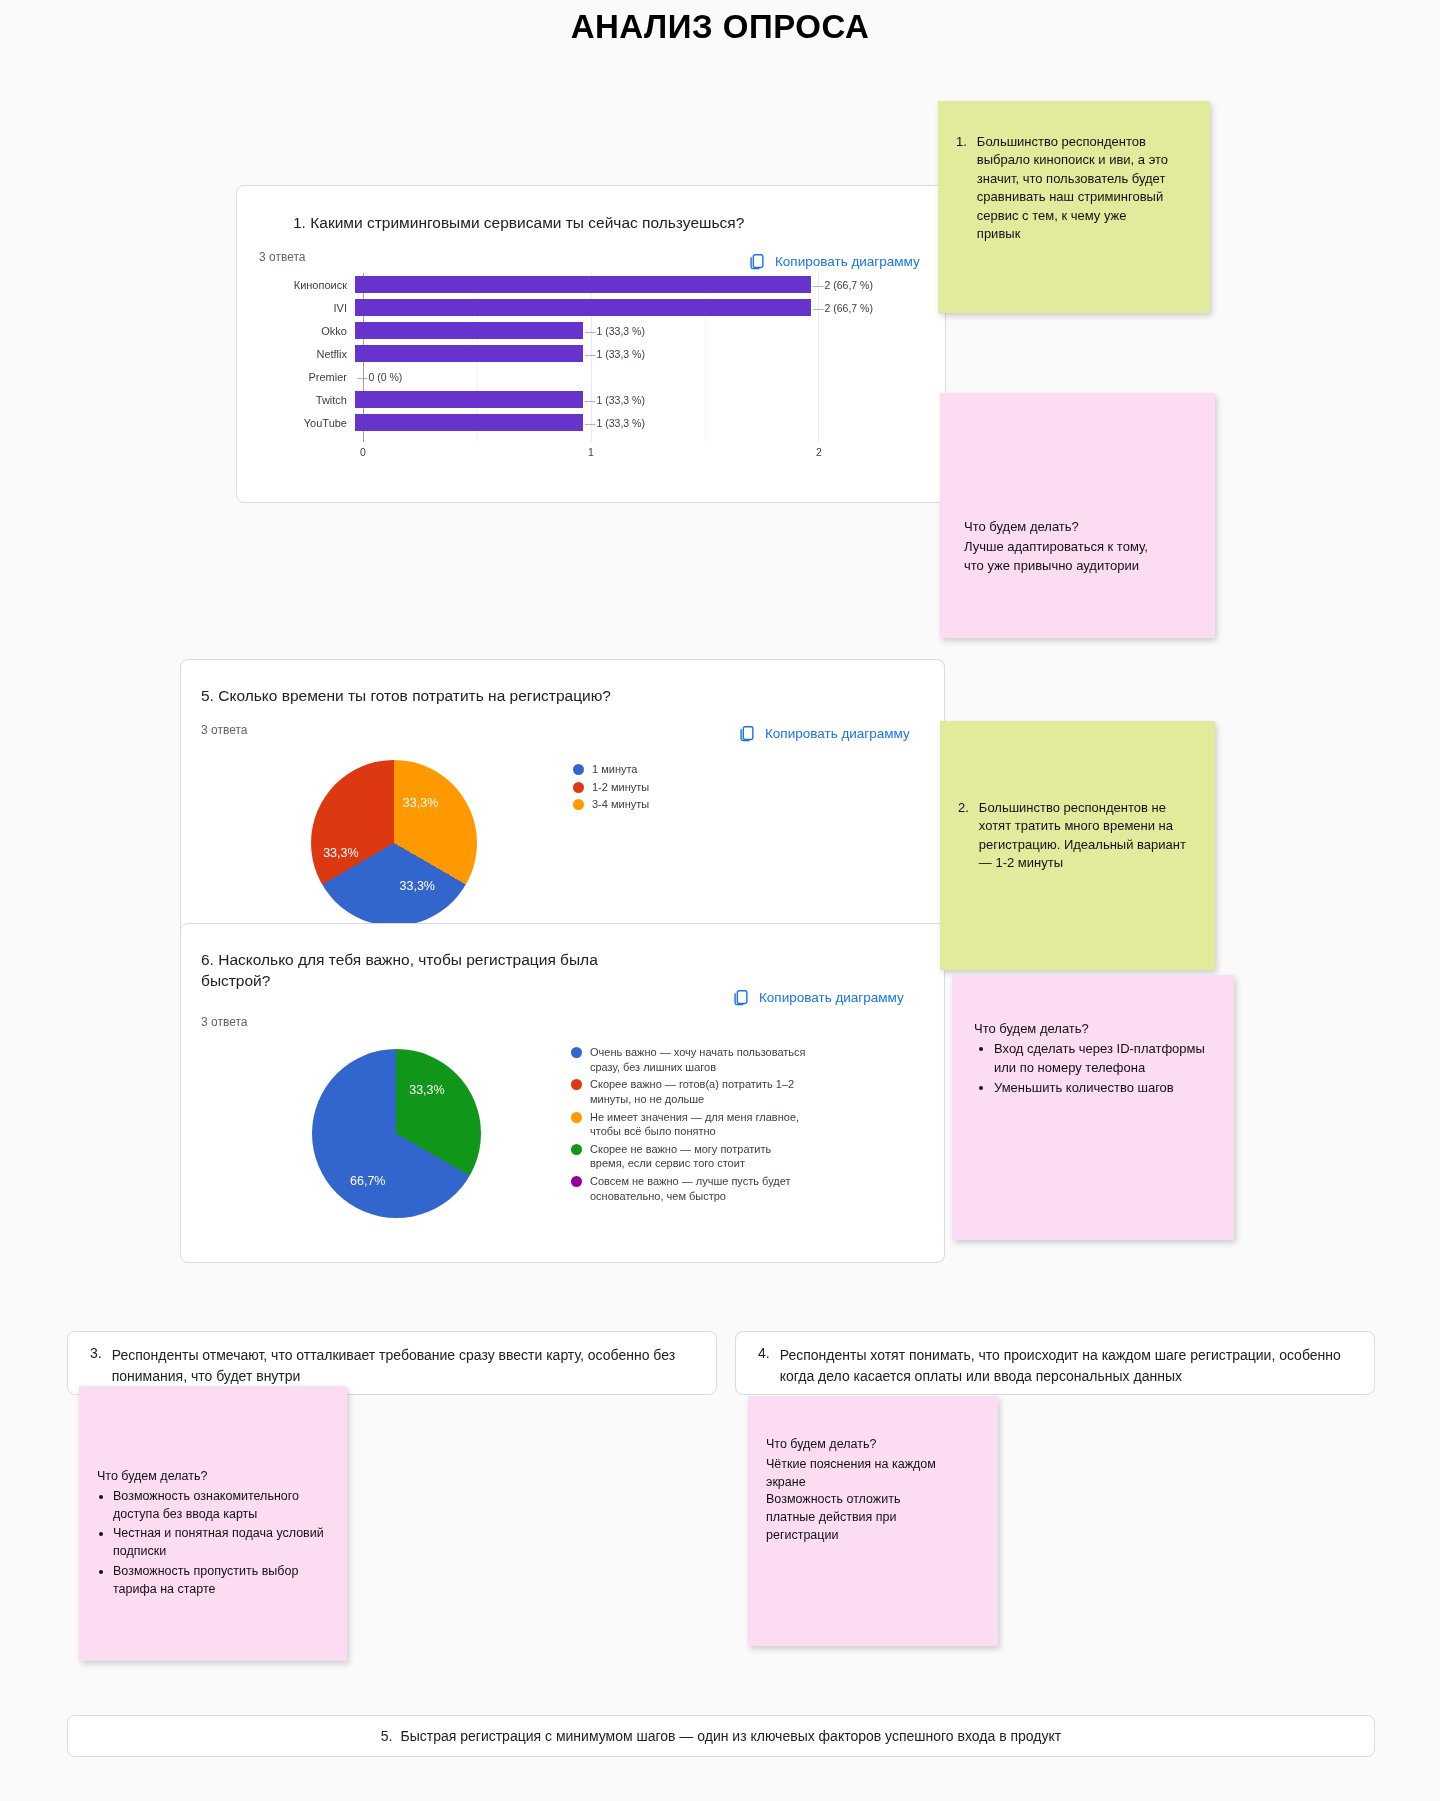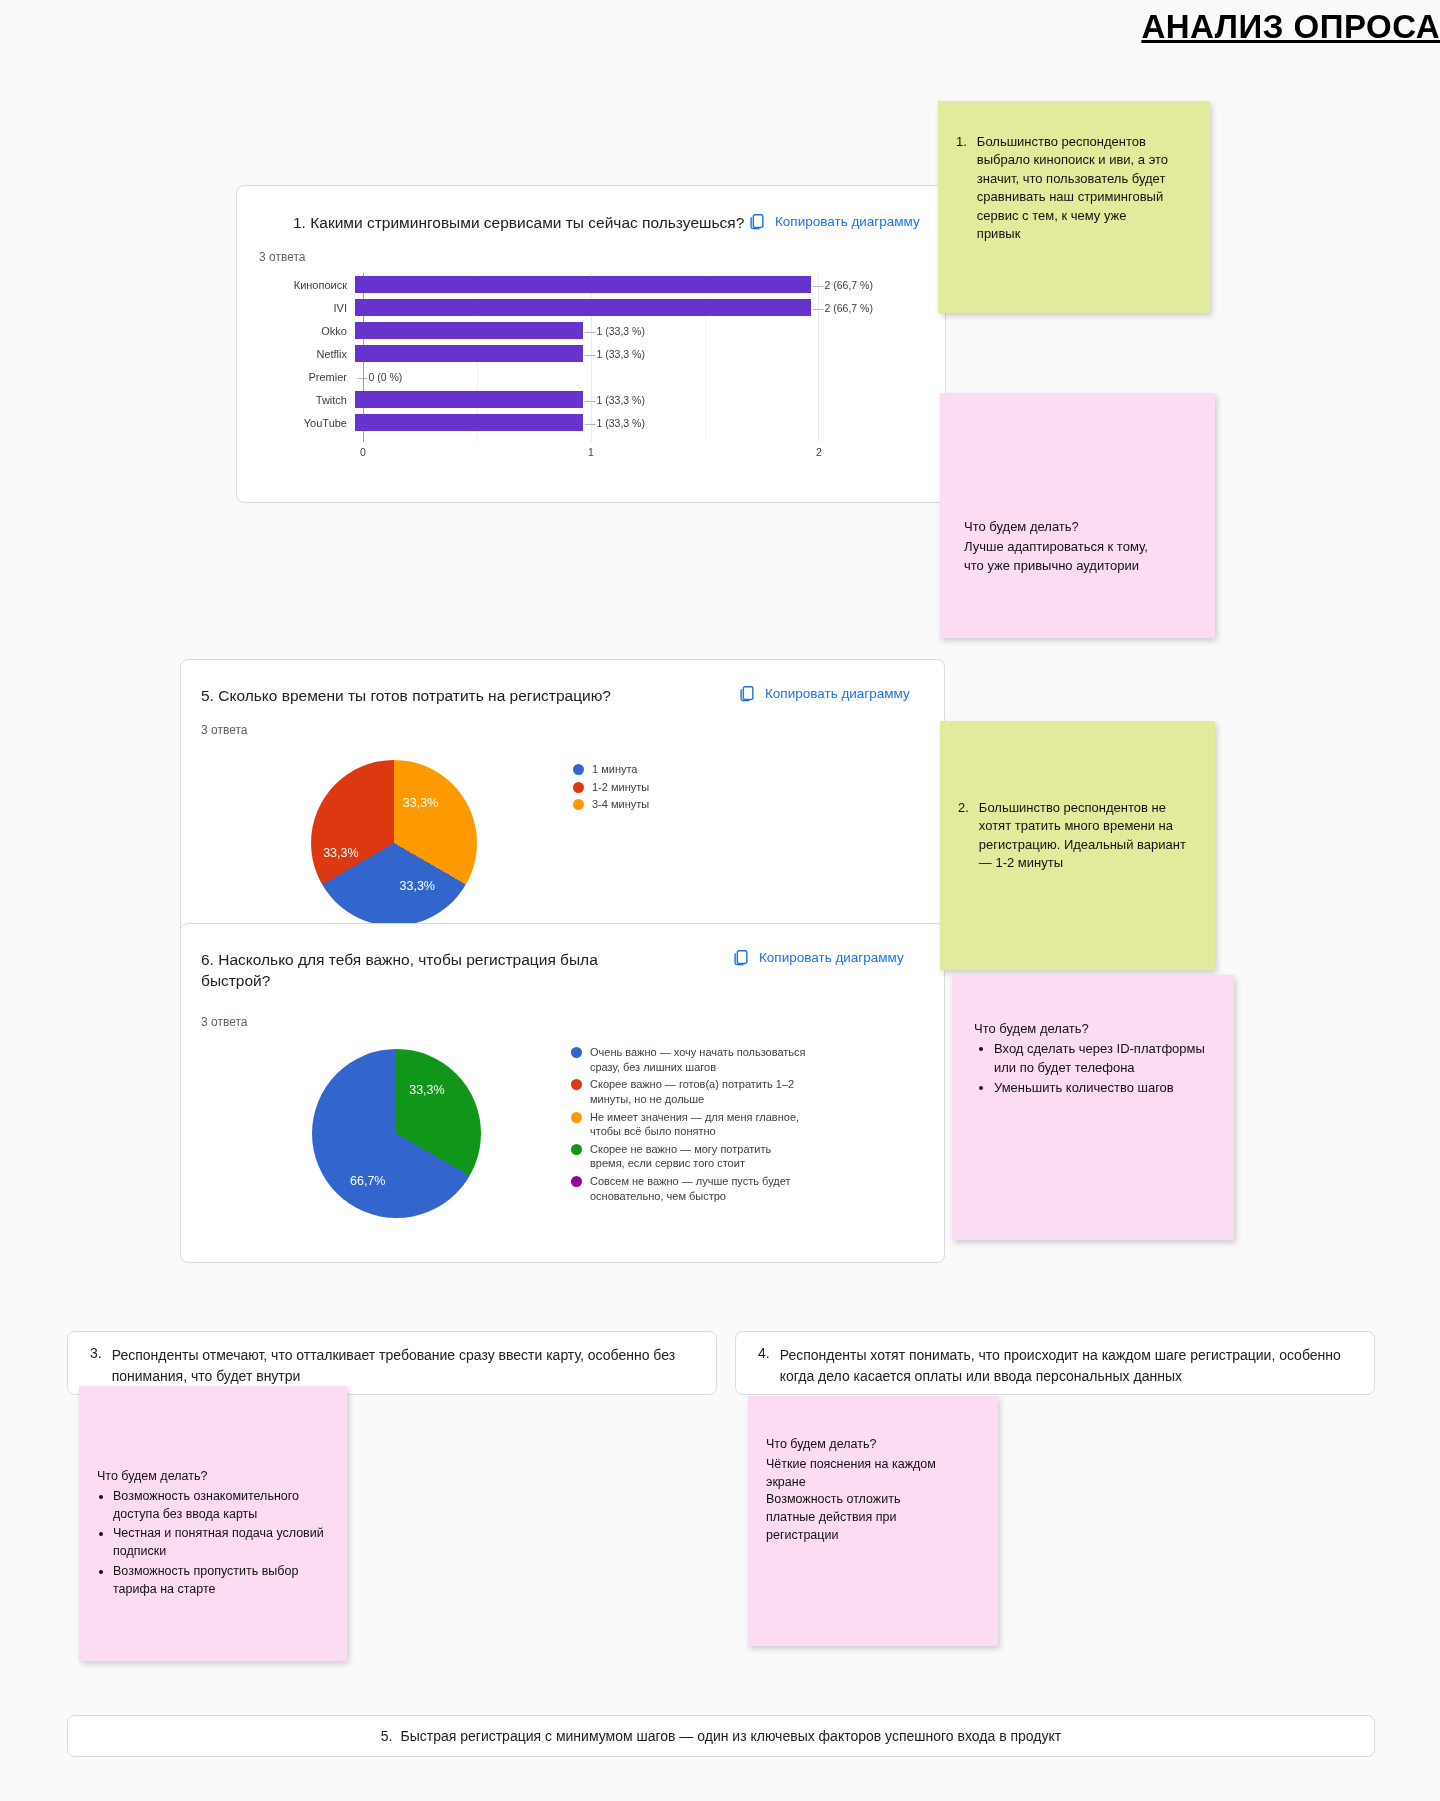--- a/index.html
+++ b/index.html
@@ -11,26 +11,25 @@
     background: #fafafa;
     font-family: "Liberation Sans", "DejaVu Sans", sans-serif;
     color: #202124;
     overflow: hidden;
   }
 
   
   .page-title {
     position: absolute;
     top: 8px; left: 0; width: 1440px;
-    text-align: right;
+    text-align: center;
     font-size: 33px;
     font-weight: 700;
     letter-spacing: .5px;
     color: #000;
-    text-decoration: underline;
   }
 
   
   .gf-card {
     position: absolute;
     background: #ffffff;
     border: 1px solid #dadce0;
     border-radius: 8px;
   }
   .gf-q {
@@ -46,20 +45,21 @@
   .copy-btn {
     position: absolute;
     display: flex;
     align-items: center;
     gap: 9px;
     color: #1a73e8;
     font-size: 13.5px;
     font-weight: 500;
     cursor: pointer;
     white-space: nowrap;
+    margin-top: 40px;
   }
   .copy-btn svg { display: block; }
 
   
   .barchart { position: absolute; }
   .bar-row {
     position: relative;
     height: 23px;
     display: flex;
     align-items: center;
@@ -398,21 +398,21 @@
       <span>2.</span>
       <span>Большинство респондентов не хотят тратить много времени на регистрацию. Идеальный вариант — 1-2 минуты</span>
     </div>
   </div>
 </div>
 
 <div class="note note-pink" style="left:952px; top:975px; width:282px; height:265px;">
   <div class="note-body" style="position:absolute; left:22px; top:45px; right:18px;">
     <span class="plain-line hdr">Что будем делать?</span>
     <ul>
-      <li>Вход сделать через ID-платформы или по будет телефона</li>
+      <li>Вход сделать через ID-платформы или по номеру телефона</li>
       <li>Уменьшить количество шагов</li>
     </ul>
   </div>
 </div>
 
 <div class="stmt" style="left:67px; top:1331px; width:650px; height:64px; padding:13px 22px; gap:10px;">
   <span class="stmt-num">3.</span>
   <span class="stmt-txt">Респонденты отмечают, что отталкивает требование сразу ввести карту, особенно без понимания, что будет внутри</span>
 </div>
 

